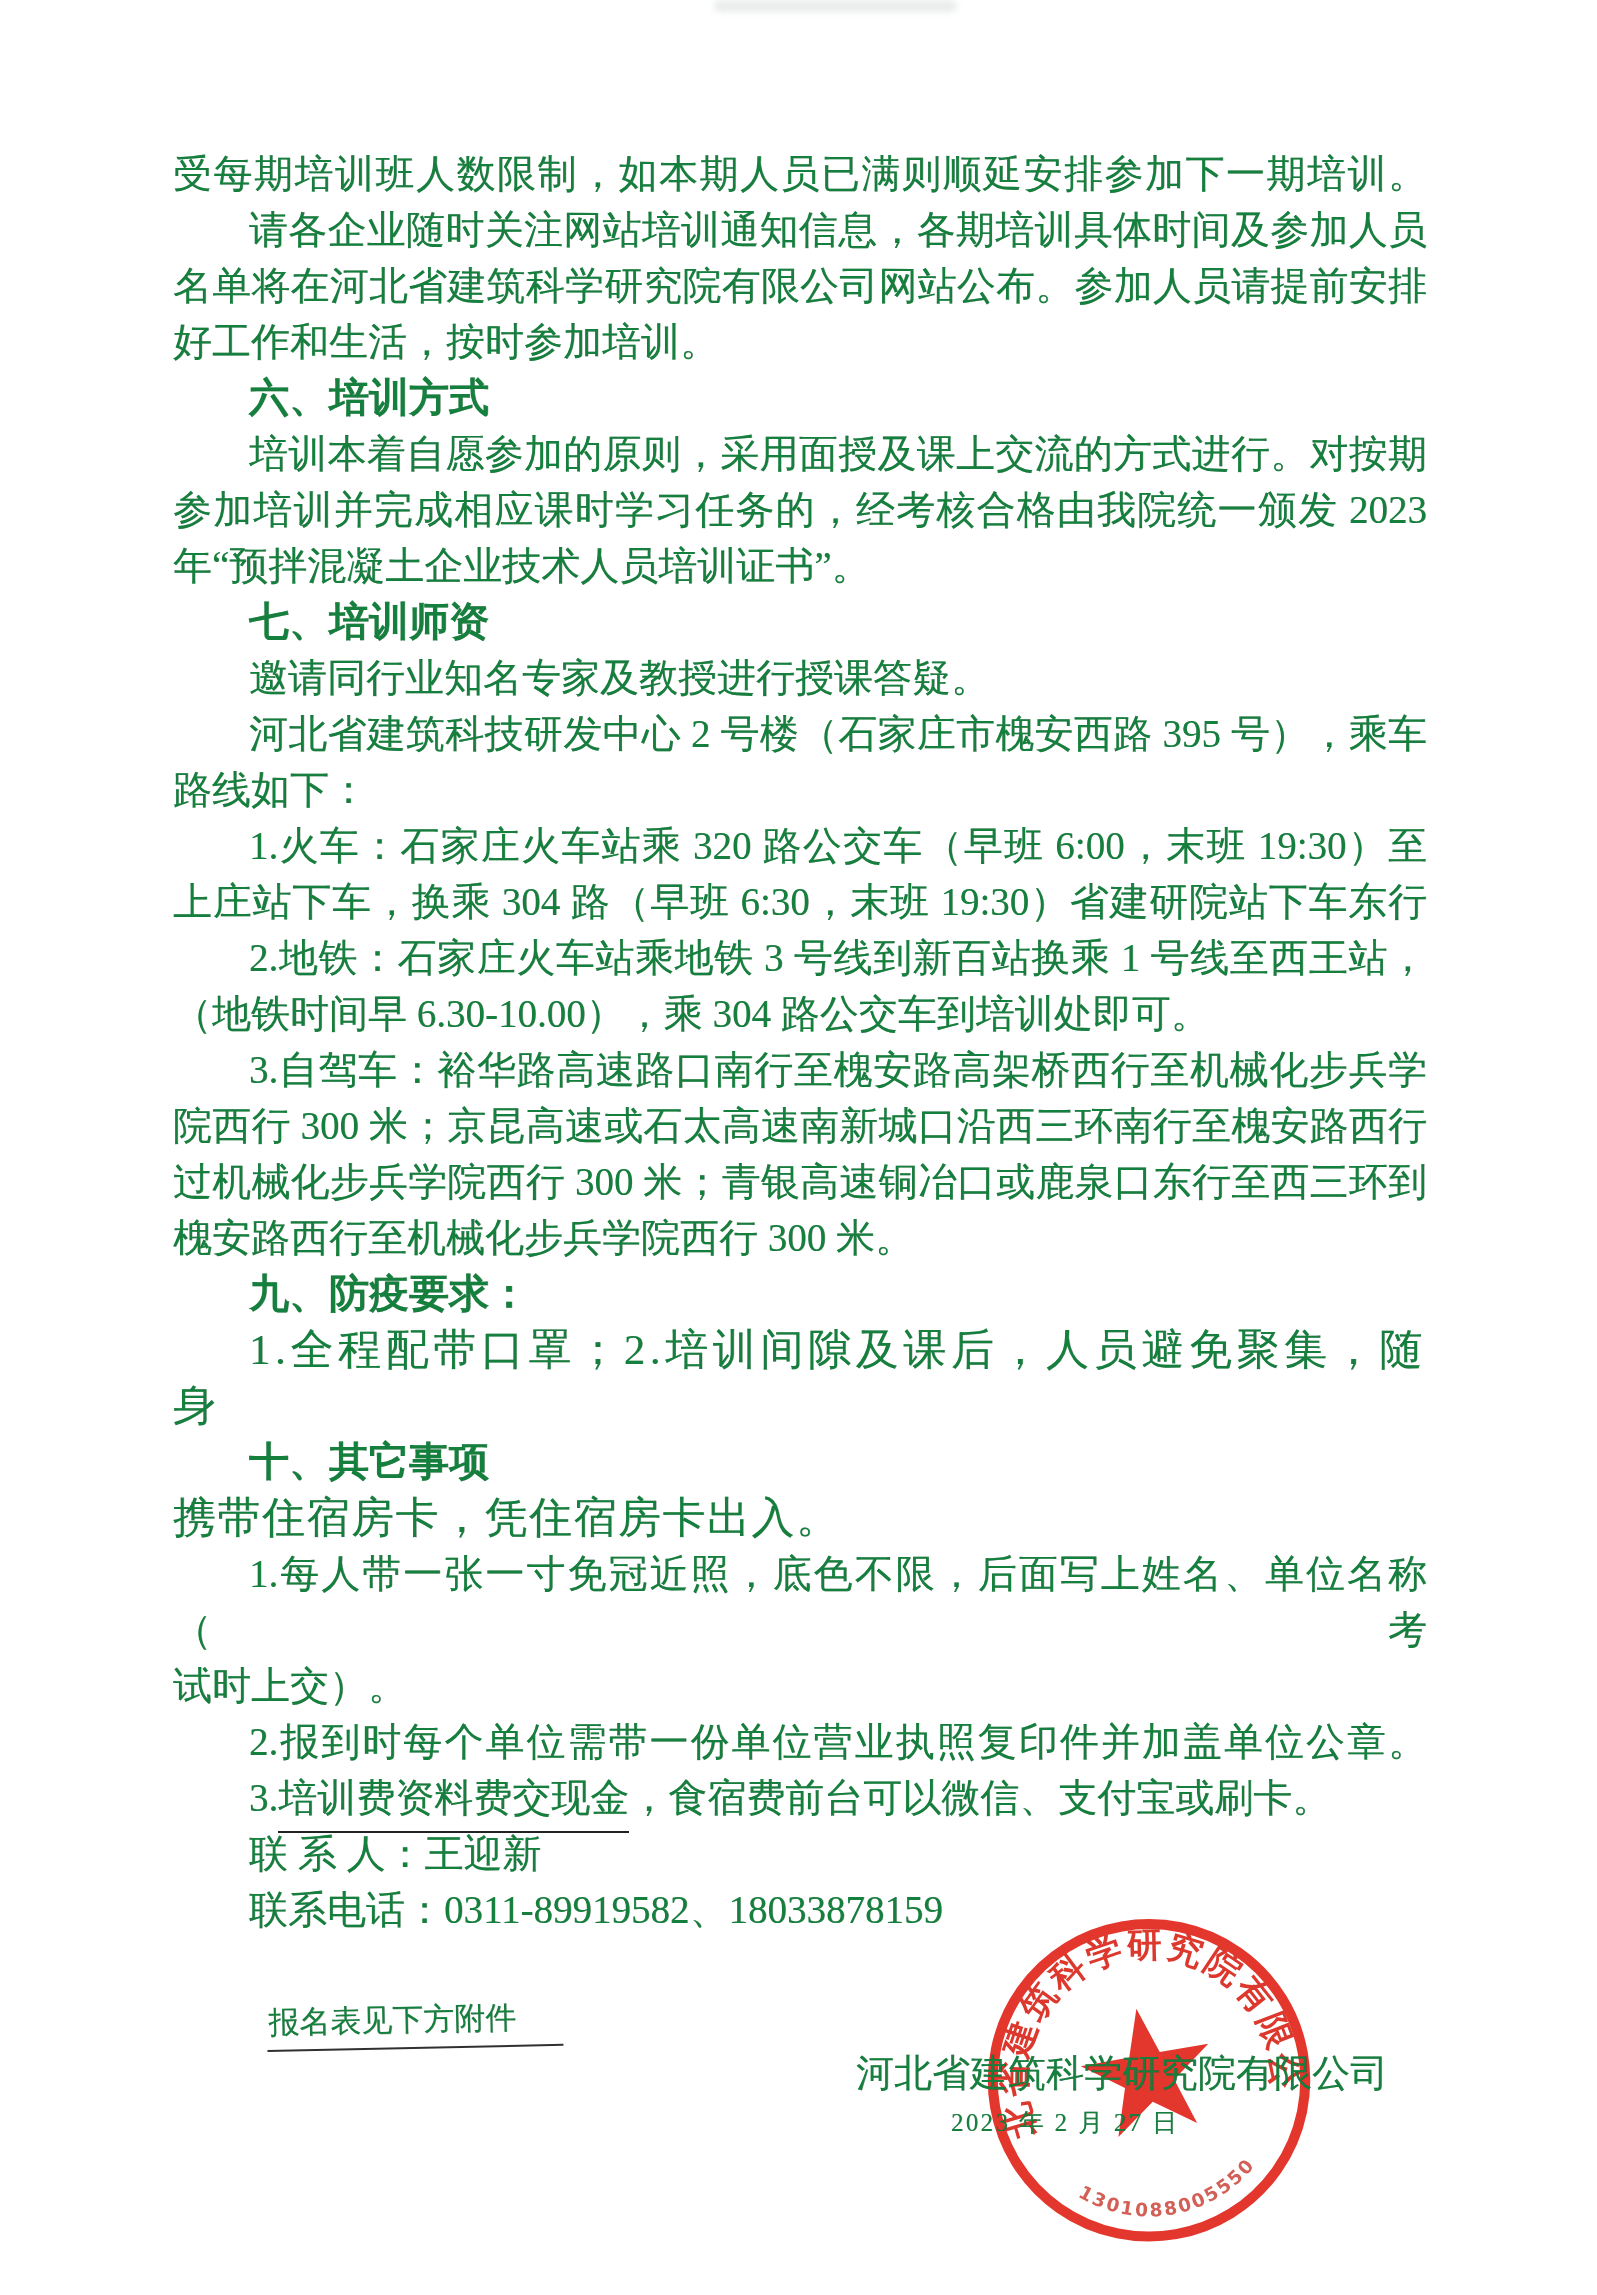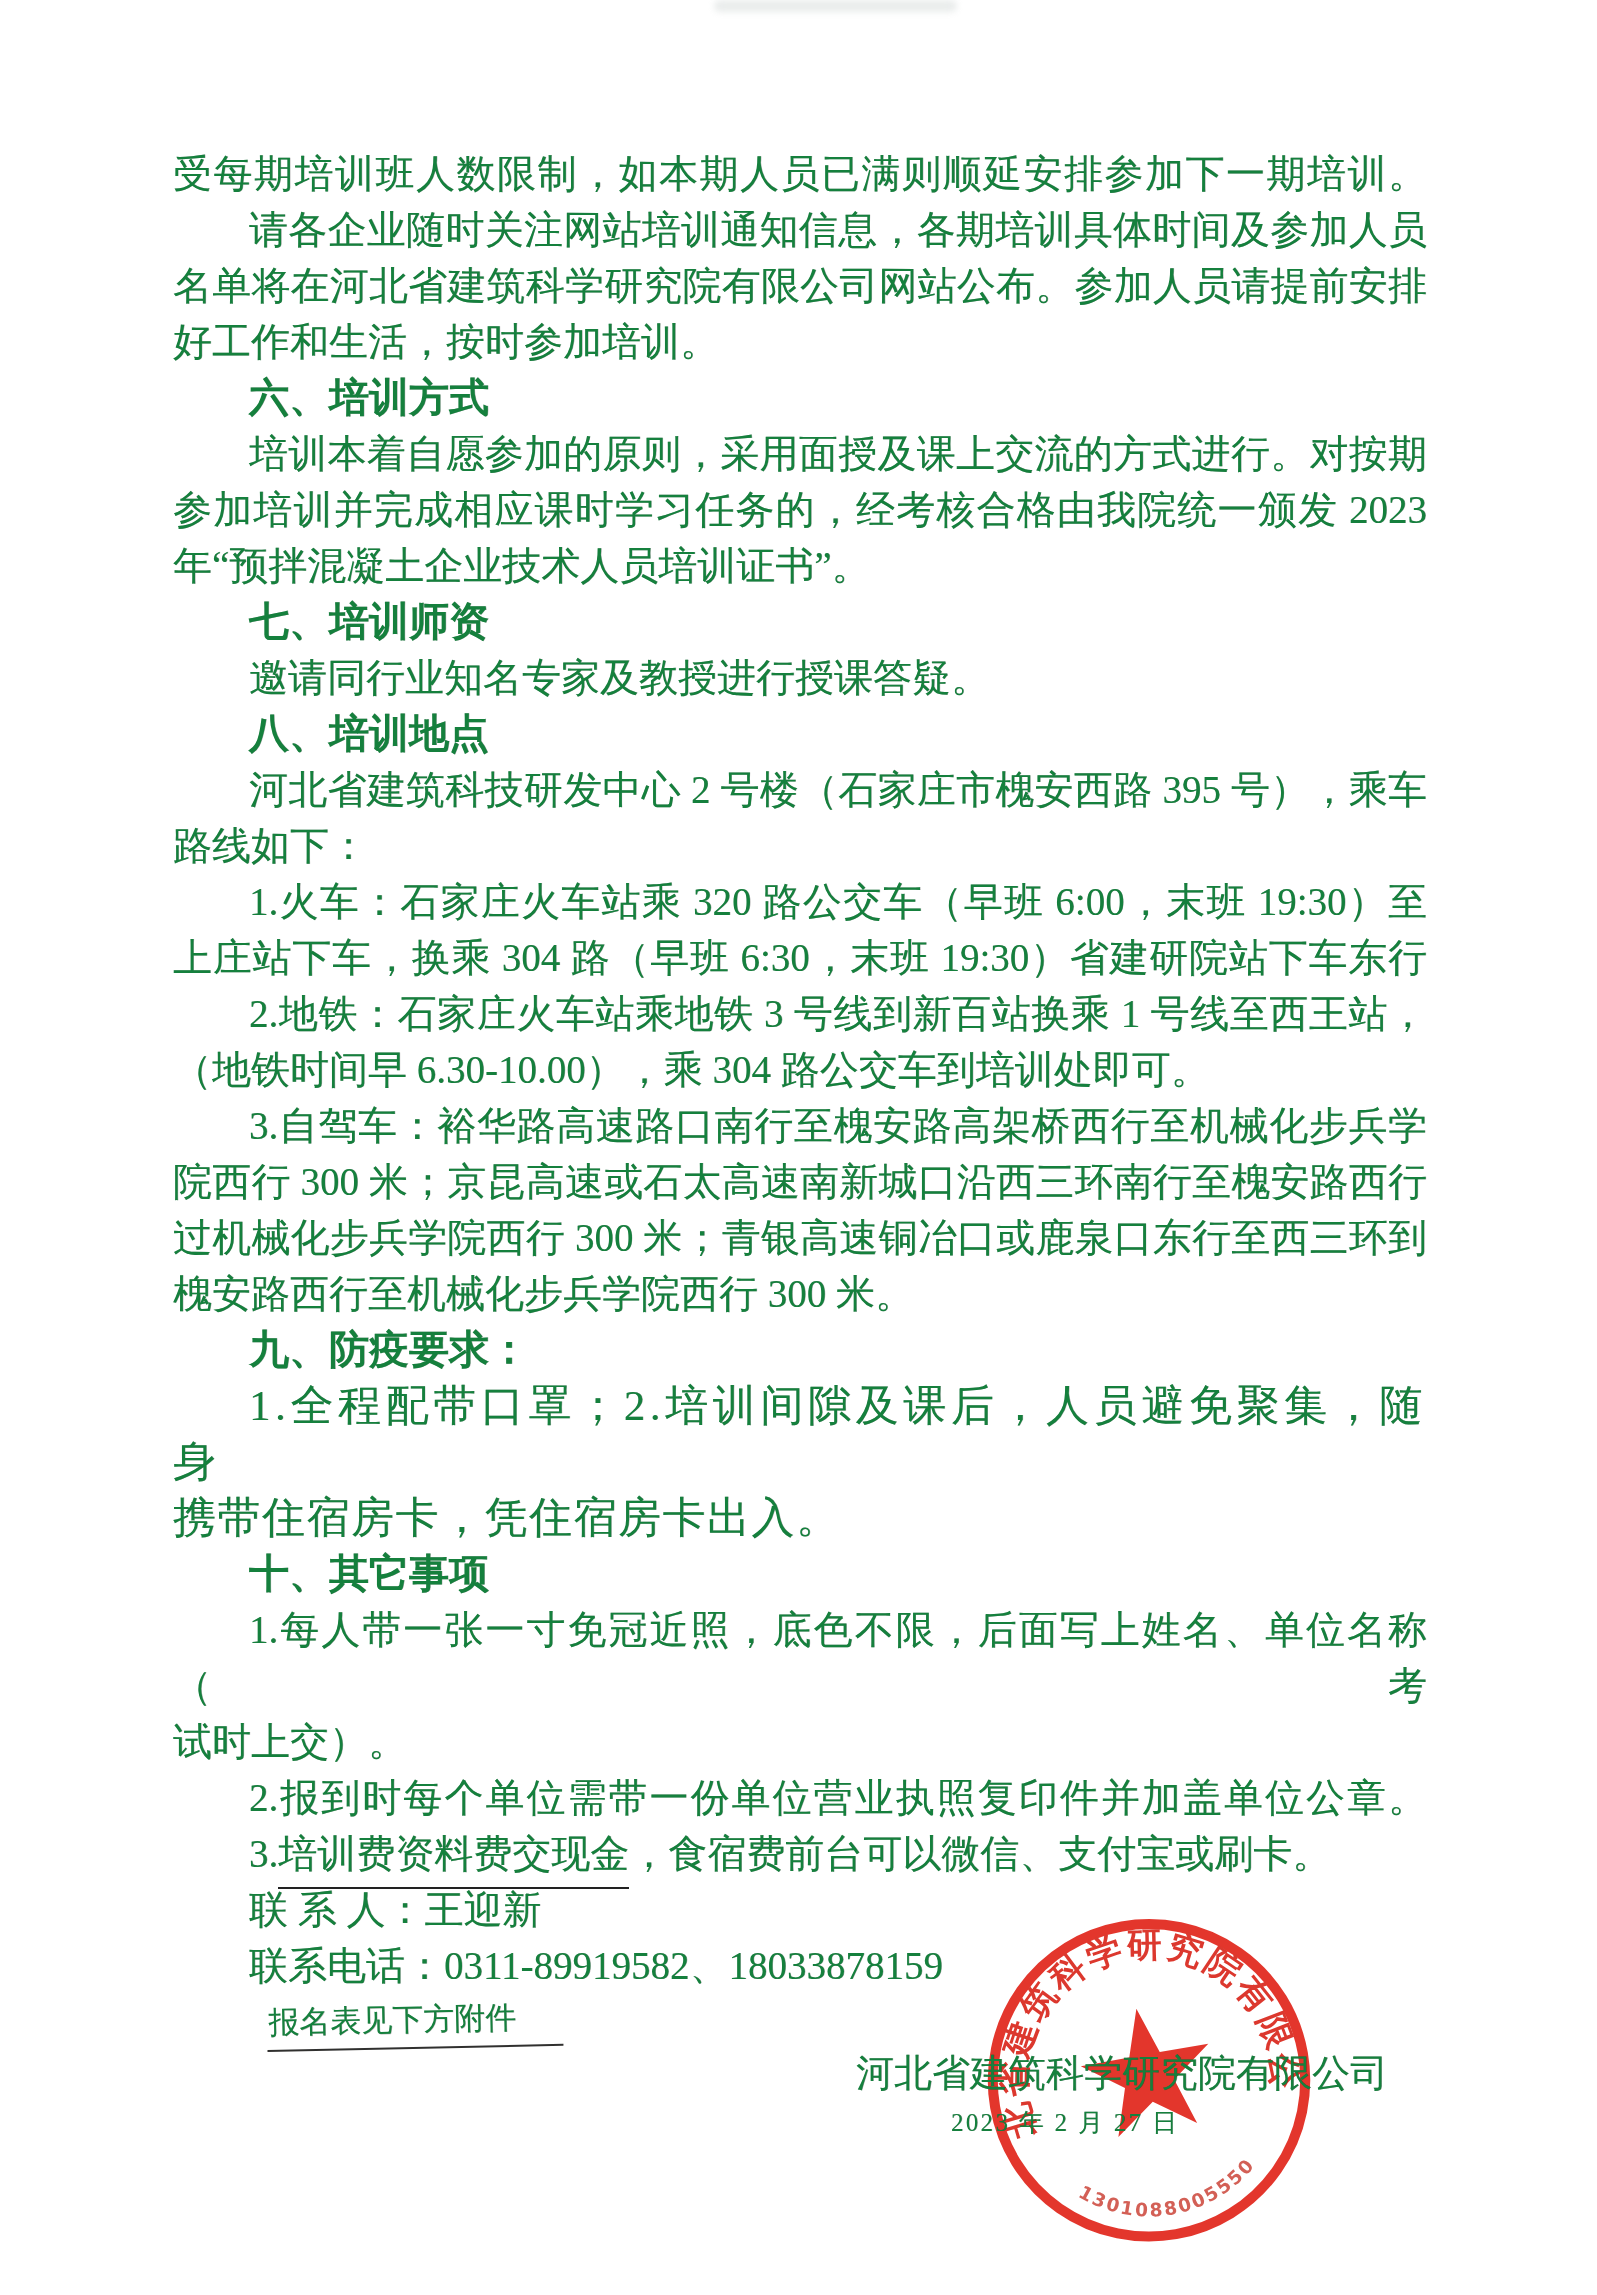--- a/index.html
+++ b/index.html
@@ -72,35 +72,34 @@
       <div class="line jst">受每期培训班人数限制，如本期人员已满则顺延安排参加下一期培训。</div>
       <div class="line ind jst">请各企业随时关注网站培训通知信息，各期培训具体时间及参加人员</div>
       <div class="line jst">名单将在河北省建筑科学研究院有限公司网站公布。参加人员请提前安排</div>
       <div class="line left">好工作和生活，按时参加培训。</div>
       <div class="line ind head left">六、培训方式</div>
       <div class="line ind jst">培训本着自愿参加的原则，采用面授及课上交流的方式进行。对按期</div>
       <div class="line jst">参加培训并完成相应课时学习任务的，经考核合格由我院统一颁发 2023</div>
       <div class="line left">年“预拌混凝土企业技术人员培训证书”。</div>
       <div class="line ind head left">七、培训师资</div>
       <div class="line ind left">邀请同行业知名专家及教授进行授课答疑。</div>
-      <div class="line ind head left">八、培训地点</div>
       <div class="line ind jst">河北省建筑科技研发中心 2 号楼（石家庄市槐安西路 395 号），乘车</div>
       <div class="line left">路线如下：</div>
       <div class="line ind jst">1.火车：石家庄火车站乘 320 路公交车（早班 6:00，末班 19:30）至</div>
       <div class="line jst">上庄站下车，换乘 304 路（早班 6:30，末班 19:30）省建研院站下车东行</div>
       <div class="line ind jst">2.地铁：石家庄火车站乘地铁 3 号线到新百站换乘 1 号线至西王站，</div>
       <div class="line left">（地铁时间早 6.30-10.00），乘 304 路公交车到培训处即可。</div>
       <div class="line ind jst">3.自驾车：裕华路高速路口南行至槐安路高架桥西行至机械化步兵学</div>
       <div class="line jst">院西行 300 米；京昆高速或石太高速南新城口沿西三环南行至槐安路西行</div>
       <div class="line jst">过机械化步兵学院西行 300 米；青银高速铜冶口或鹿泉口东行至西三环到</div>
       <div class="line left">槐安路西行至机械化步兵学院西行 300 米。</div>
       <div class="line ind head left">九、防疫要求：</div>
       <div class="line ind big jst">1.全程配带口罩；2.培训间隙及课后，人员避免聚集，随身</div>
+      <div class="line ind head left">十、其它事项</div>
       <div class="line big left">携带住宿房卡，凭住宿房卡出入。</div>
-      <div class="line ind head left">十、其它事项</div>
       <div class="line ind jst">1.每人带一张一寸免冠近照，底色不限，后面写上姓名、单位名称（考</div>
       <div class="line left">试时上交）。</div>
       <div class="line ind jst">2.报到时每个单位需带一份单位营业执照复印件并加盖单位公章。</div>
       <div class="line ind left">3.<span class="u">培训费资料费交现金</span>，食宿费前台可以微信、支付宝或刷卡。</div>
       <div class="line ind left">联 系 人：王迎新</div>
       <div class="line ind left">联系电话：0311-89919582、18033878159</div>
     </div>
 
   <div class="note">
     <span class="note-inner">报名表见下方附件</span>

